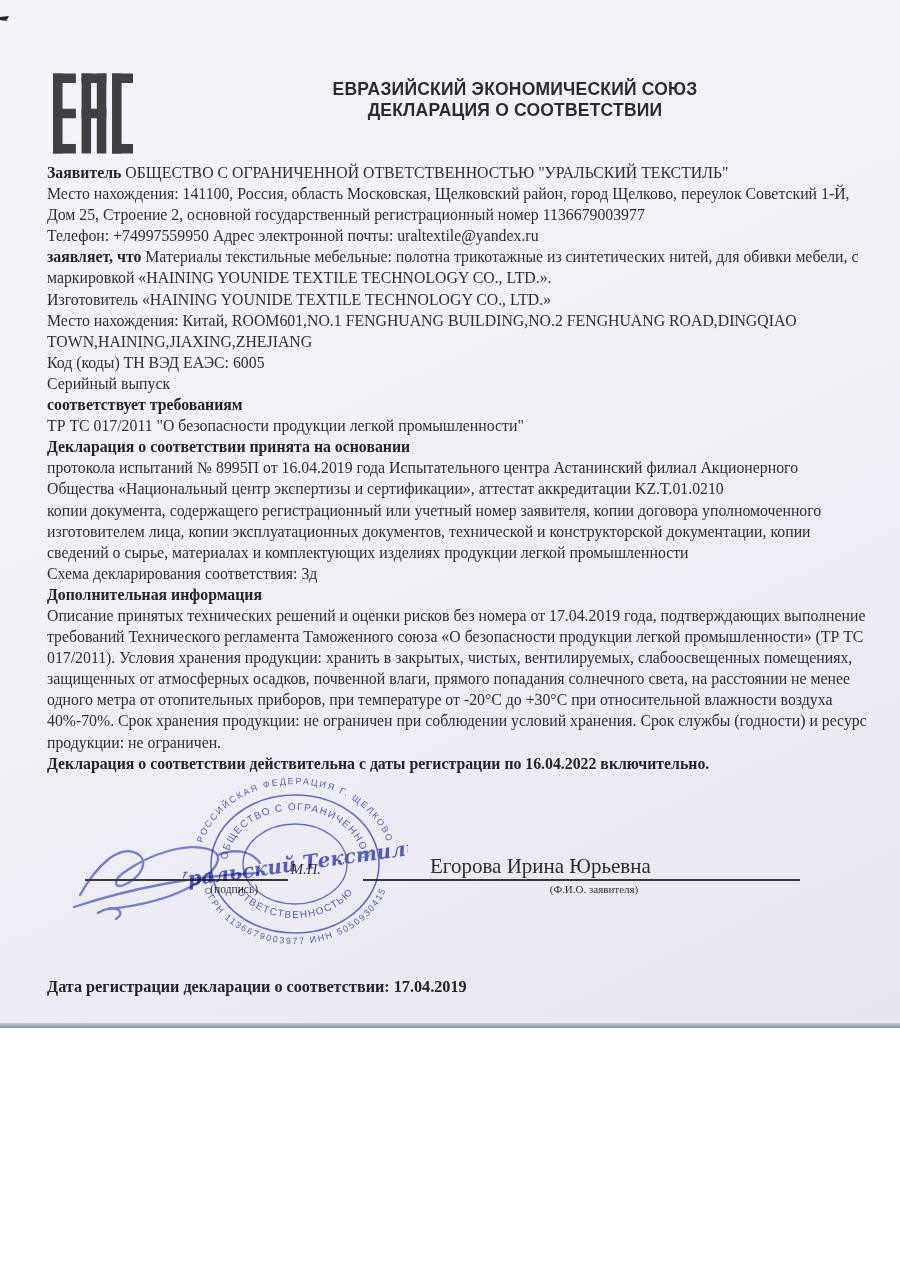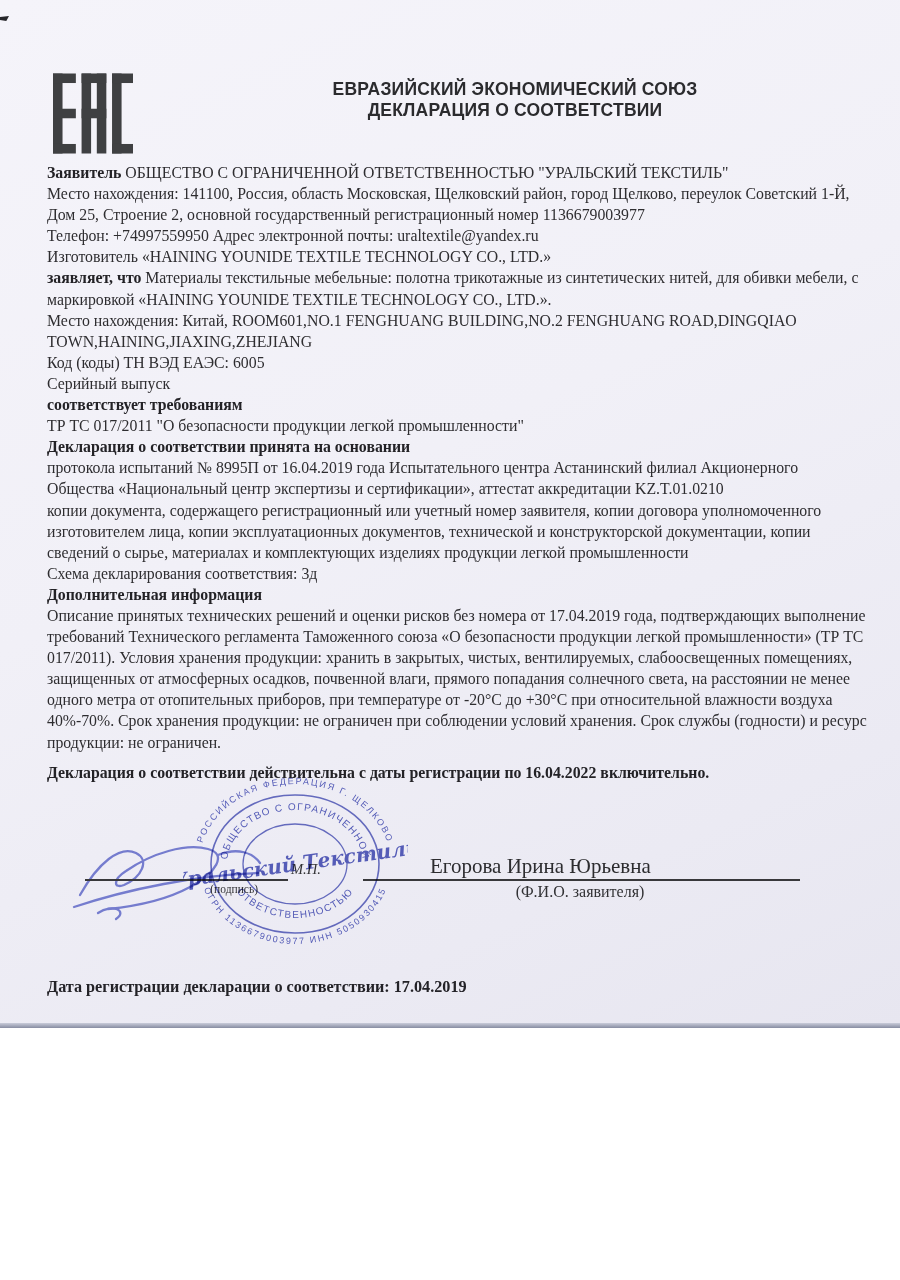--- a/index.html
+++ b/index.html
@@ -16,34 +16,34 @@
   
   .eac-logo{position:absolute;left:53px;top:72px;width:80px;height:83px;}
   
   .header{position:absolute;left:170px;top:79px;width:690px;text-align:center;
     font-family:"Liberation Sans",sans-serif;font-weight:bold;font-size:17.5px;
     line-height:21px;color:#2b2b2e;letter-spacing:.2px;}
   
   .doc-body{position:absolute;left:47px;top:162px;width:820px;
     font-size:15.8px;line-height:21.1px;}
   .doc-body p{margin:0;}
-  .doc-body p.spaced{margin-top:9px;}
+  .doc-body p.spaced{}
   .doc-body b{color:#232226;}
   
   .sig-squiggle{position:absolute;left:68px;top:833px;width:228px;height:96px;}
   .sig-line{position:absolute;height:2px;background:#38383b;top:879px;}
   .sig-line.l1{left:85px;width:203px;}
   .sig-line.l2{left:363px;width:437px;}
   .lbl-podpis{position:absolute;left:118px;top:883px;width:140px;text-align:right;
     font-size:11.5px;color:#323235;}
   .lbl-mp{position:absolute;left:291px;top:861px;font-size:14.5px;color:#323235;font-style:italic;}
   .fio-name{position:absolute;left:430px;top:854px;width:300px;text-align:left;
     font-size:21px;color:#2c2c2f;}
-  .lbl-fio{position:absolute;left:470px;top:883px;width:220px;text-align:center;
-    font-size:16px;color:#323235;}
+  .lbl-fio{position:absolute;left:484px;top:883px;width:220px;text-align:center;
+    font-size:11px;color:#323235;}
   
   .stamp{position:absolute;left:183px;top:772px;width:225px;height:185px;
     mix-blend-mode:multiply;opacity:.92;}
   .stamp .ring-out{font-family:"Liberation Sans",sans-serif;font-size:9px;letter-spacing:1.8px;}
   .stamp .ring-in{font-family:"Liberation Sans",sans-serif;font-size:10px;letter-spacing:1.3px;}
   .stamp .center-script{font-family:"DejaVu Serif",serif;font-style:italic;font-weight:bold;
     font-size:20px;}
   
   .footer-line{position:absolute;left:47px;width:820px;font-weight:bold;
     font-size:16.2px;color:#232227;}
@@ -78,22 +78,22 @@
 
   <div class="header">
     <div>ЕВРАЗИЙСКИЙ ЭКОНОМИЧЕСКИЙ СОЮЗ</div>
     <div>ДЕКЛАРАЦИЯ О СООТВЕТСТВИИ</div>
   </div>
 
   <div class="doc-body">
     <p><b>Заявитель </b><span>ОБЩЕСТВО С ОГРАНИЧЕННОЙ ОТВЕТСТВЕННОСТЬЮ "УРАЛЬСКИЙ ТЕКСТИЛЬ"</span></p>
     <p><b></b><span>Место нахождения: 141100, Россия, область Московская, Щелковский район, город Щелково, переулок Советский 1-Й, Дом 25, Строение 2, основной государственный регистрационный номер 1136679003977</span></p>
     <p><b></b><span>Телефон: +74997559950 Адрес электронной почты: uraltextile@yandex.ru</span></p>
+    <p><b>заявляет, что </b><span>Материалы текстильные мебельные: полотна трикотажные из синтетических нитей, для обивки мебели, с маркировкой «HAINING YOUNIDE TEXTILE TECHNOLOGY CO., LTD.».</span></p>
     <p><b></b><span>Изготовитель «HAINING YOUNIDE TEXTILE TECHNOLOGY CO., LTD.»</span></p>
-    <p><b>заявляет, что </b><span>Материалы текстильные мебельные: полотна трикотажные из синтетических нитей, для обивки мебели, с маркировкой «HAINING YOUNIDE TEXTILE TECHNOLOGY CO., LTD.».</span></p>
     <p><b></b><span>Место нахождения: Китай, ROOM601,NO.1 FENGHUANG BUILDING,NO.2 FENGHUANG ROAD,DINGQIAO TOWN,HAINING,JIAXING,ZHEJIANG</span></p>
     <p><b></b><span>Код (коды) ТН ВЭД ЕАЭС: 6005</span></p>
     <p><b></b><span>Серийный выпуск</span></p>
     <p><b>соответствует требованиям</b><span></span></p>
     <p><b></b><span>ТР ТС 017/2011 "О безопасности продукции легкой промышленности"</span></p>
     <p><b>Декларация о соответствии принята на основании</b><span></span></p>
     <p><b></b><span>протокола испытаний № 8995П от 16.04.2019 года Испытательного центра Астанинский филиал Акционерного Общества «Национальный центр экспертизы и сертификации», аттестат аккредитации KZ.T.01.0210</span></p>
     <p><b></b><span>копии документа, содержащего регистрационный или учетный номер заявителя, копии договора уполномоченного изготовителем лица, копии эксплуатационных документов, технической и конструкторской документации, копии сведений о сырье, материалах и комплектующих изделиях продукции легкой промышленности</span></p>
     <p><b></b><span>Схема декларирования соответствия: 3д</span></p>
     <p><b>Дополнительная информация</b><span></span></p>

